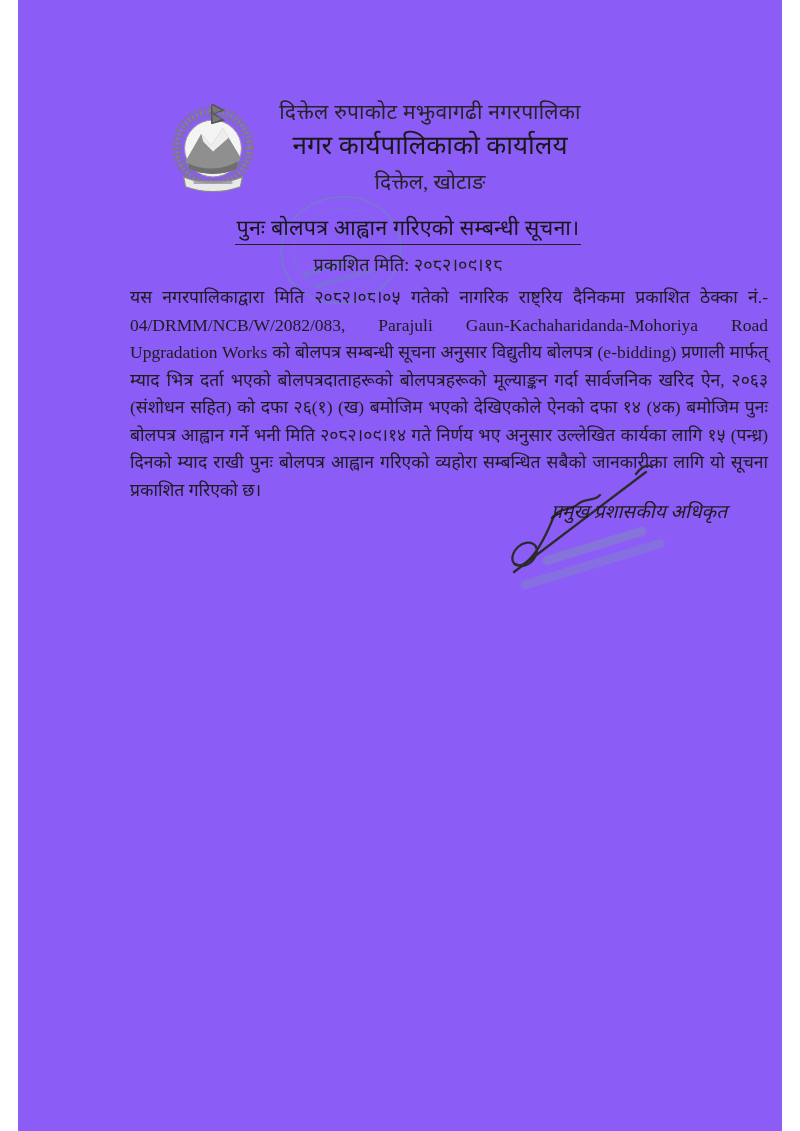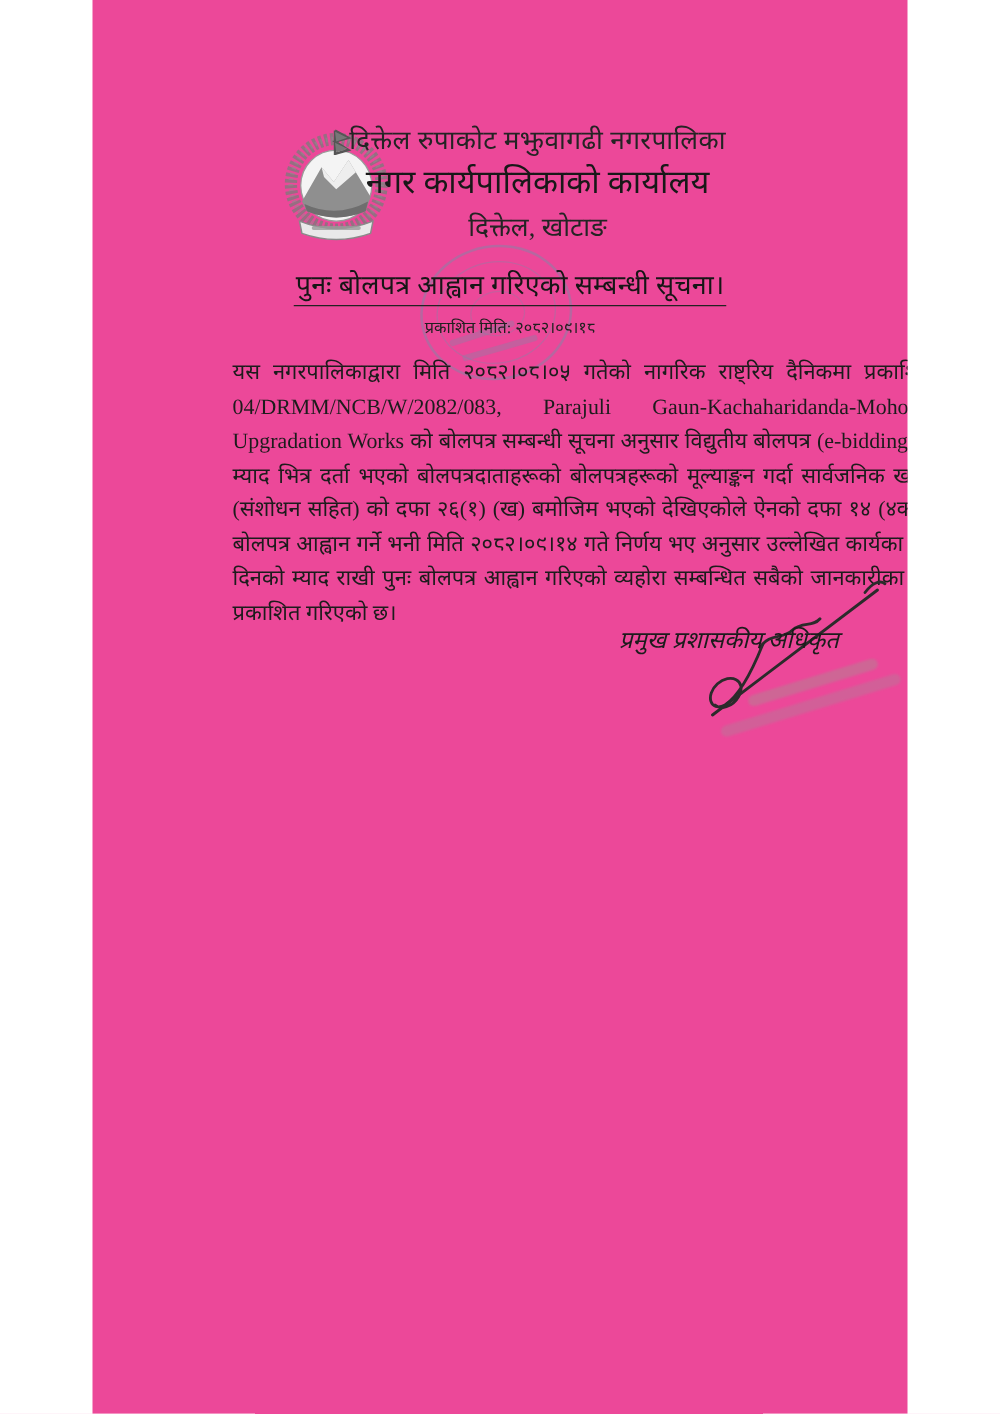--- a/index.html
+++ b/index.html
@@ -1,20 +1,20 @@
 <!DOCTYPE html>
 <html lang="ne"><head>
 <meta charset="utf-8">
 <style>
   html,body{margin:0;padding:0;background:#ffffff;}
   .page{
     position:relative;
-    width:652px;height:1131px;
+    width:764px;height:1131px;
     margin:0 auto;
-    background:#ec4899;
+    background:#8b5cf6;
     font-family:"Liberation Serif","DejaVu Serif",serif;
     color:#1f1f1f;
     overflow:hidden;
   }
   
   .logo{
     position:absolute;left:146px;top:100px;width:98px;height:95px;
   }
   .head-text{
     position:absolute;left:120px;right:60px;top:100px;
@@ -51,21 +51,21 @@
   }
   .title{
     display:inline-block;
     font-size:21.5px;font-weight:normal;color:#161616;
     border-bottom:1.6px solid #222;
     padding:0 2px 3px 2px;
     letter-spacing:.2px;
   }
   .pubdate{
     position:absolute;left:20px;right:4px;top:252px;
-    text-align:center;font-size:13px;color:#202020;z-index:1;
+    text-align:center;font-size:18px;color:#202020;z-index:1;
   }
   
   .body-text{
     position:absolute;left:112px;top:284px;width:638px;
     font-size:17.5px;line-height:27.5px;
     text-align:justify;color:#1c1c1c;
     margin:0;z-index:1;
   }
   
   .sig-scribble{

